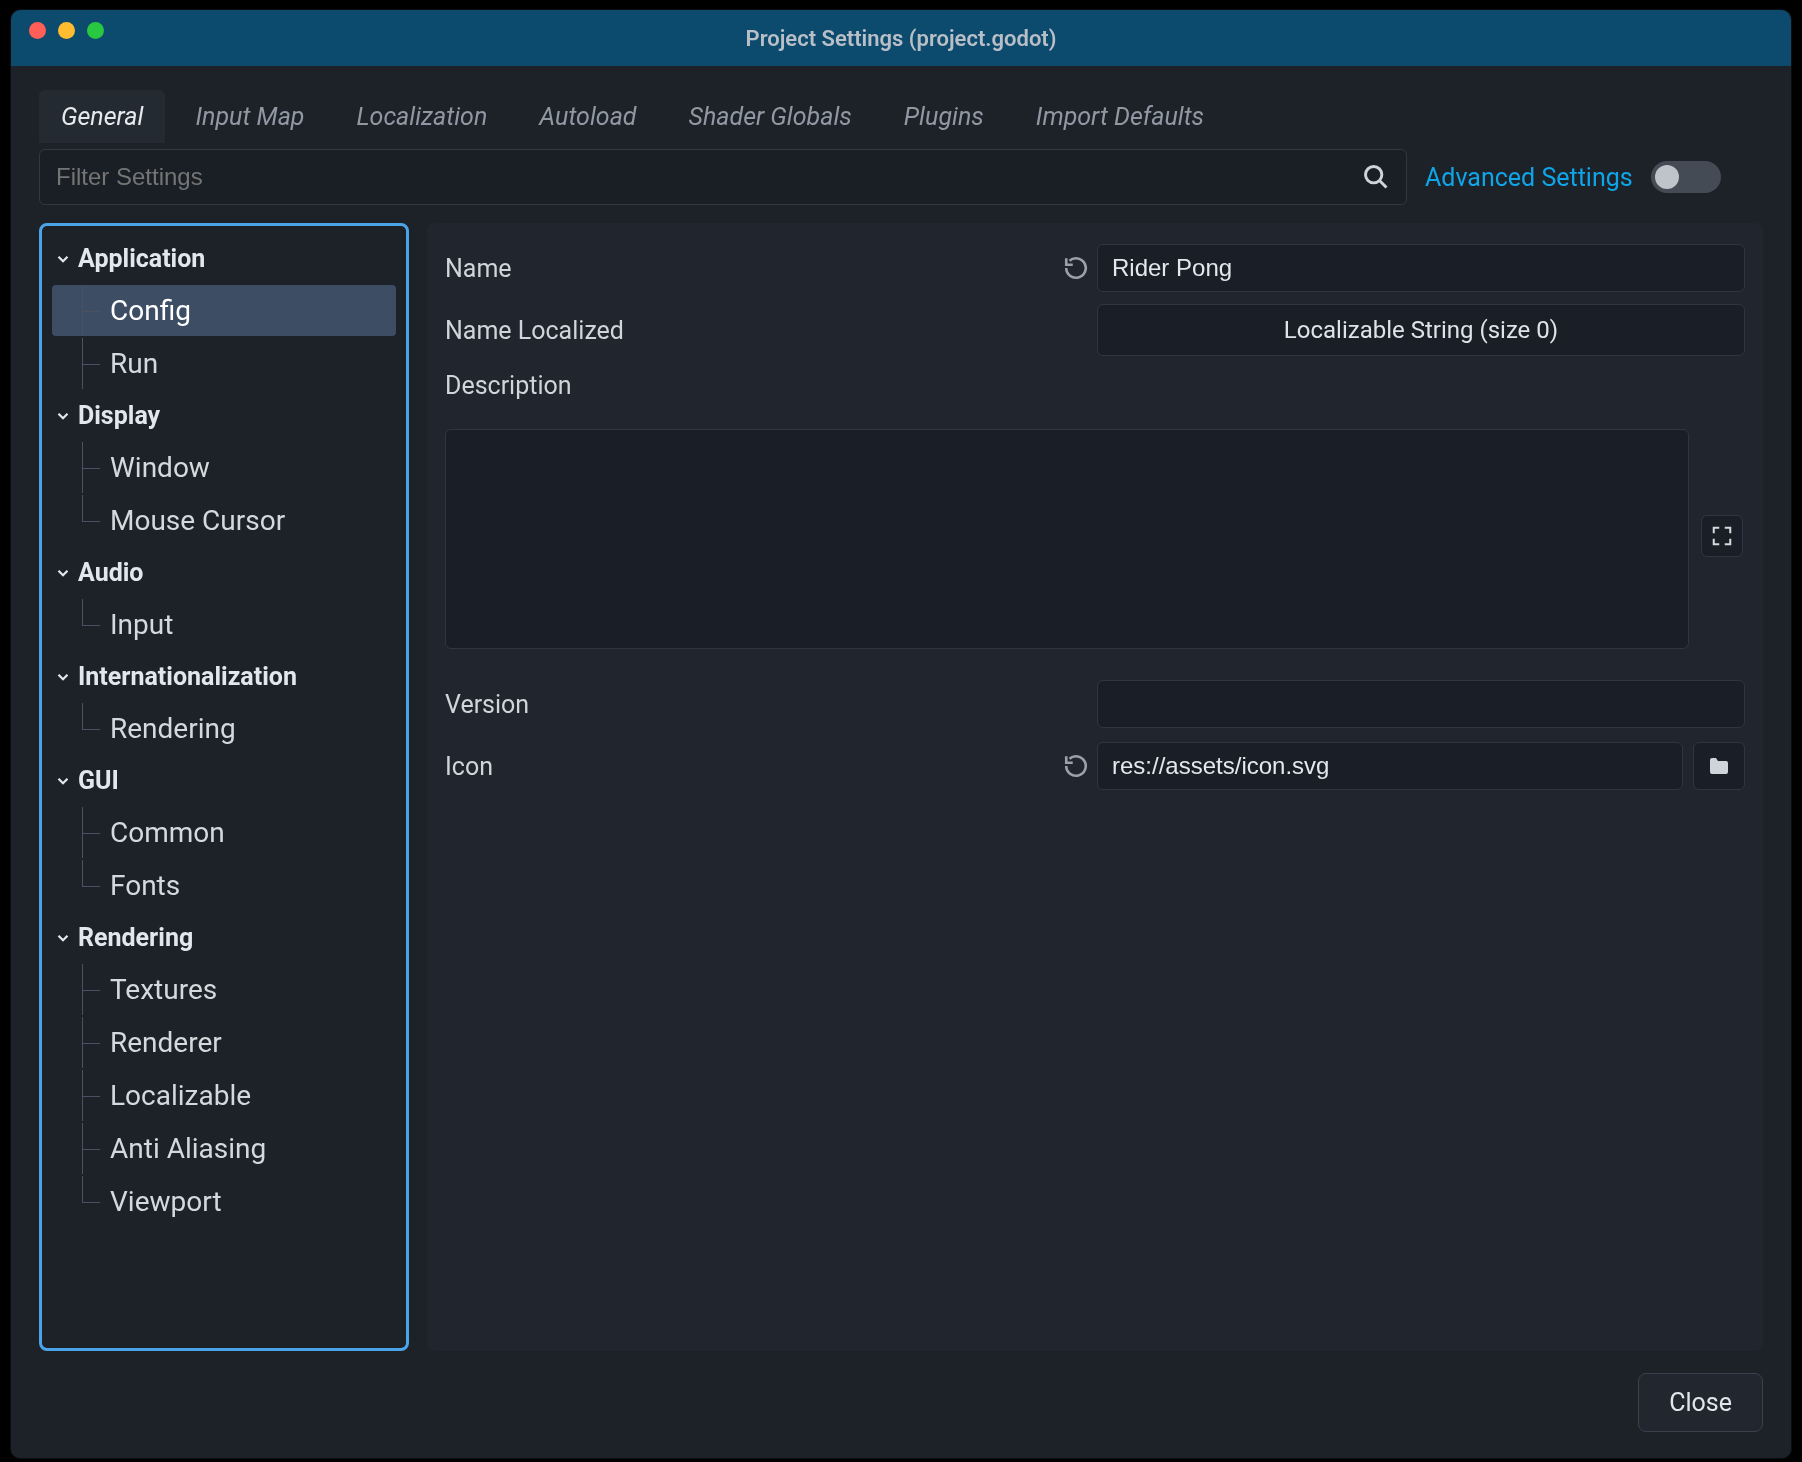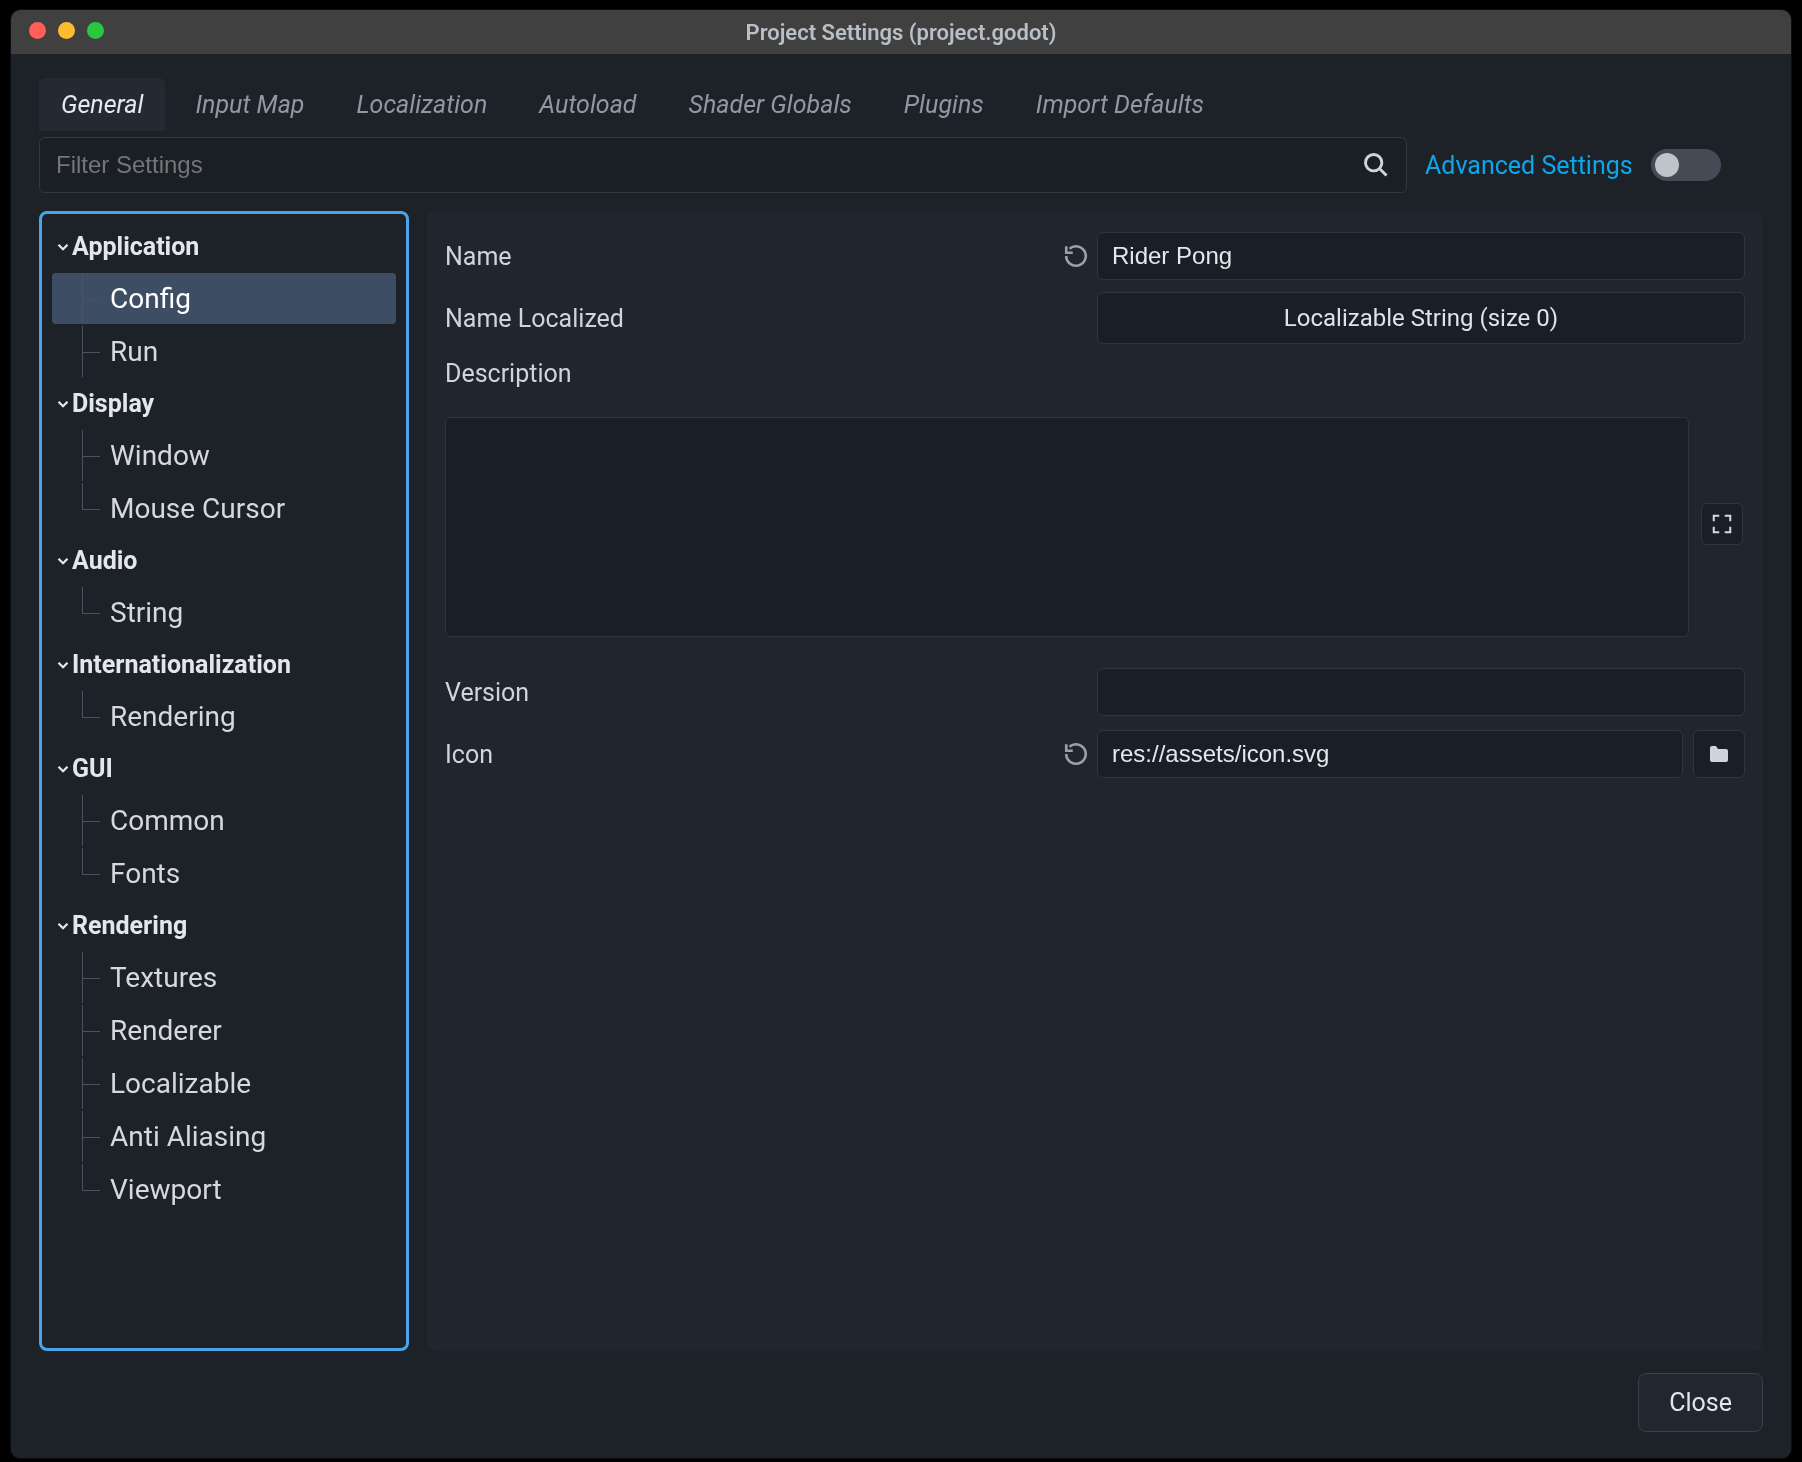--- a/index.html
+++ b/index.html
@@ -1,39 +1,39 @@
 <!DOCTYPE html>
 <html><head>
 <meta charset="utf-8">
 <style>
   * { box-sizing: border-box; margin: 0; padding: 0; }
   html, body { width: 1802px; height: 1462px; background: #000; font-family: -apple-system, "Segoe UI", Roboto, sans-serif; color: #d6d9dc; overflow: hidden; }
   .window { position: absolute; left: 10px; top: 9px; width: 1782px; height: 1450px; background: #1d2229; border-radius: 10px; border: 1px solid #0b0d10; box-shadow: 0 0 0 1px rgba(0,0,0,.4); display:flex; flex-direction:column; }
-  .titlebar { height: 44px; background: #404040; border-radius: 10px 10px 0 0; display:flex; align-items:center; position:relative; }
+  .titlebar { height: 56px; background: #0c4a6e; border-radius: 10px 10px 0 0; display:flex; align-items:center; position:relative; }
   .traffic { position:absolute; left:18px; top:12px; display:flex; gap:12px; }
   .traffic span { width:17px; height:17px; border-radius:50%; display:block; }
   .t-close { background:#ff5f57; } .t-min{ background:#febc2e;} .t-max{ background:#28c840;}
   .title { width:100%; text-align:center; font-weight:600; color:#b9bfc7; font-size:22px; }
   .body { flex:1; display:flex; flex-direction:column; padding: 12px 28px 20px 28px; }
   .tabs { display:flex; gap:8px; margin-top:12px;font-style:italic; }
   .tab { padding: 12px 22px; font-size:25px; color:#8f98a3; cursor:pointer; border-radius:6px 6px 0 0; }
   .tab.active { background:#242a32; color:#e5eaf0; }
   .filterrow { display:flex; align-items:center; gap:18px; margin-top:6px; }
   .filterbox { flex:0 0 1368px; height:56px; background:#1a1f26; border:1px solid #323842; border-radius:6px; display:flex; align-items:center; padding:0 16px; }
   .filterbox input { flex:1; background:transparent; border:none; outline:none; color:#14b8a6; font-size:24px; }
   .filterbox .sicon { width:28px; height:28px; color:#cfd4da; }
   .adv { display:flex; align-items:center; gap:18px; font-size:25px; color:#0ea5e9; }
   .toggle { width:70px; height:32px; background:#454b55; border-radius:16px; position:relative; }
   .toggle .knob { position:absolute; left:4px; top:4px; width:24px; height:24px; background:#bfc4cb; border-radius:50%; }
   .main { flex:1; display:flex; gap:18px; margin-top:18px; min-height:0; }
   .sidebar { width:370px; border:3px solid #4ca4e8; border-radius:8px; background:#1d2229; padding:8px 4px 8px 4px; overflow:hidden; position:relative; }
   .sidebar-inner { height:100%; overflow-y:auto; }
   .sidebar-inner::-webkit-scrollbar { width:10px; }
   .sidebar-inner::-webkit-scrollbar-thumb { background:#3d4450; border-radius:5px; }
-  .cat { padding:10px 8px 10px 8px; font-size:25px; font-weight:700; color:#e3e7ec; display:flex; align-items:center; cursor:pointer; }
+  .cat { padding:10px 8px 10px 8px; font-size:25px; font-weight:700; color:#e3e7ec; display:flex; align-items:center; gap:6px; cursor:pointer; }
   .chev { width:18px; height:18px; }
   .item { padding:9px 8px 9px 58px; font-size:28px; color:#d6d9dc; cursor:pointer; border-radius:4px; margin:2px 6px; position:relative; }
   .item.selected { background:#3d4e64; color:#fff; }
   .treeguide { position:absolute; left:20px; top:0; bottom:0; width:30px; pointer-events:none; }
   .treeguide::before { content:""; position:absolute; left:10px; top:0; bottom:50%; width:1px; background:#4a5160; }
   .treeguide::after { content:""; position:absolute; left:10px; top:50%; width:18px; height:1px; background:#4a5160; }
   .item.last .treeguide::before { bottom:50%; }
   .item.mid .treeguide::before { bottom:0; }
   .content { flex:1; background:#21262e; border-radius:8px; padding:14px 18px; overflow:auto; }
   .row { display:flex; align-items:center; min-height:62px; }
@@ -115,21 +115,21 @@
                 <span>Display</span>
               </div>
               <div class="item mid"><span class="treeguide"></span><span>Window</span></div>
               <div class="item last"><span class="treeguide"></span><span>Mouse Cursor</span></div>
               <div class="cat">
                 <svg class="chev" viewBox="0 0 24 24" fill="none" stroke="currentColor" stroke-width="3">
                   <polyline points="6 9 12 15 18 9"></polyline>
                 </svg>
                 <span>Audio</span>
               </div>
-              <div class="item last"><span class="treeguide"></span><span>String</span></div>
+              <div class="item last"><span class="treeguide"></span><span>Input</span></div>
               <div class="cat">
                 <svg class="chev" viewBox="0 0 24 24" fill="none" stroke="currentColor" stroke-width="3">
                   <polyline points="6 9 12 15 18 9"></polyline>
                 </svg>
                 <span>Internationalization</span>
               </div>
               <div class="item last"><span class="treeguide"></span><span>Rendering</span></div>
               <div class="cat">
                 <svg class="chev" viewBox="0 0 24 24" fill="none" stroke="currentColor" stroke-width="3">
                   <polyline points="6 9 12 15 18 9"></polyline>

